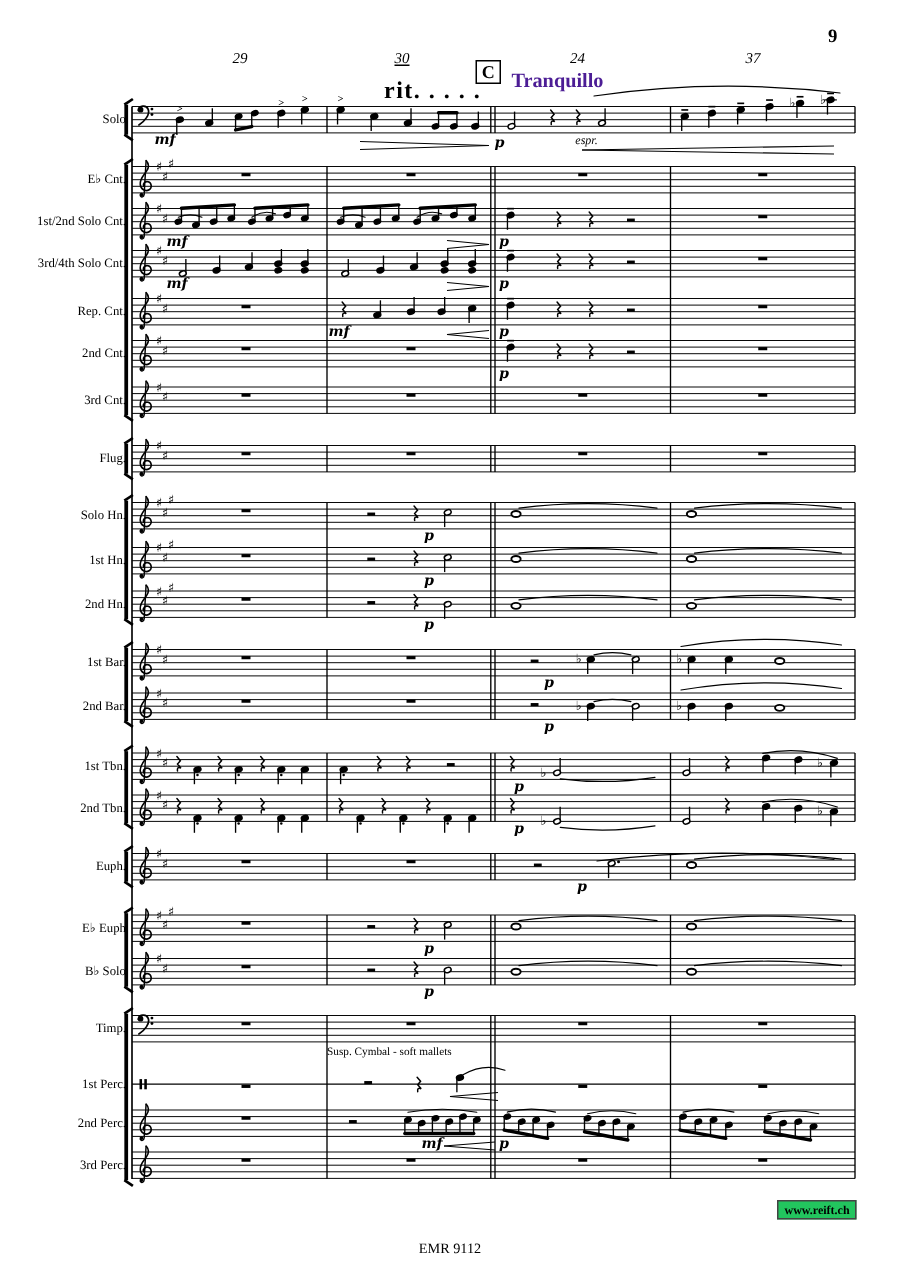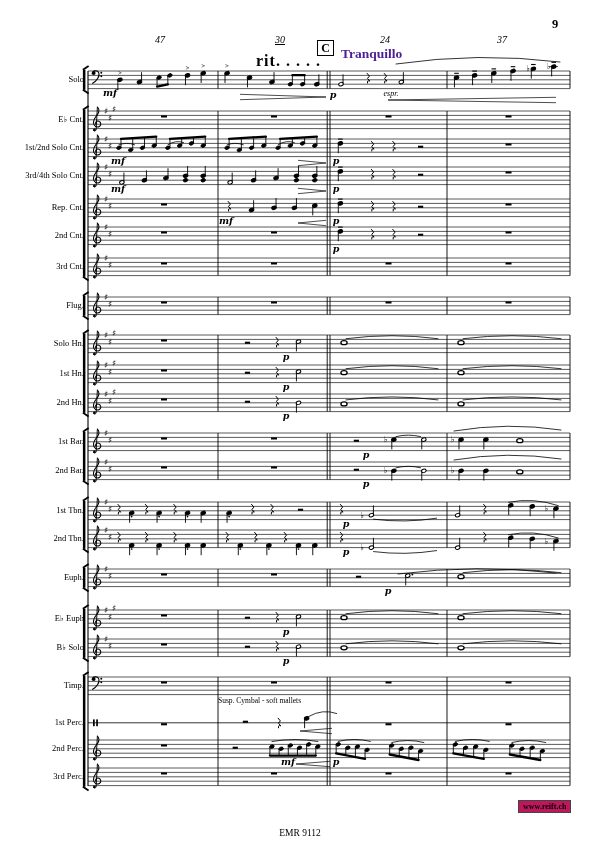--- a/index.html
+++ b/index.html
@@ -10,37 +10,37 @@
   .pnum{position:absolute;left:552px;top:17px;font-weight:bold;font-size:12.5px;color:#000;}
   .mnum{position:absolute;top:34px;transform:translateX(-50%);font-style:italic;font-size:10px;color:#000;}
   .rehearsal{position:absolute;left:317px;top:40px;width:17px;height:16px;border:1.2px solid #000;
              text-align:center;font-weight:bold;font-size:12px;line-height:15px;color:#000;background:#fff;}
   .rit{position:absolute;left:256px;top:52px;font-weight:bold;font-size:16px;letter-spacing:1px;color:#000;}
   .tempo{position:absolute;left:341px;top:46px;font-weight:bold;font-size:13.5px;color:#4c1d95;}
   .ilabel{position:absolute;left:0;width:84px;text-align:right;font-size:8.5px;line-height:9px;color:#000;
           font-family:"Liberation Serif","DejaVu Sans",serif;}
   .emr{position:absolute;left:255px;top:812px;width:90px;text-align:center;font-size:9.5px;color:#000;margin-top:16px;}
   .site{position:absolute;left:518px;top:800px;border:1px solid #444;font-size:8px;font-weight:bold;
-        padding:1px 4px;color:#000;background:#be185d;}
+        padding:1px 4px;color:#000;background:#22c55e;}
   
   text{fill:#000;}
   .ks{font:8.5px "DejaVu Sans",sans-serif;}
   .dyn{font-style:italic;font-weight:bold;font-size:9.5px;font-family:"DejaVu Serif","Liberation Serif",serif;}
   .espr{font-style:italic;font-size:8px;font-family:"Liberation Serif",serif;}
   .acc{font:bold 7px "Liberation Serif",serif;}
   .anno{font:7.5px "Liberation Serif",serif;}
 </style>
 </head>
 <body>
 
 <div class="page">
   <div class="pnum">9</div>
   <div id="mnums">
-      <div class="mnum" style="left: 160px;">47</div>
-      <div class="mnum" style="left: 280px; text-decoration: underline;">30</div>
+      <div class="mnum" style="left: 160px;">29</div>
+      <div class="mnum" style="left: 268px; text-decoration: underline;">30</div>
       <div class="mnum" style="left: 385px;">24</div>
       <div class="mnum" style="left: 502px;">37</div>
     </div>
   <div class="rehearsal">C</div>
   <div class="rit">rit. . . . .</div>
   <div class="tempo">Tranquillo</div>
   <div id="labels">
       <div class="ilabel" style="top: 75.3px;">Solo</div>
       <div class="ilabel" style="top: 115.3px;">E♭ Cnt.</div>
       <div class="ilabel" style="top: 143.3px;">1st/2nd Solo Cnt.</div>

